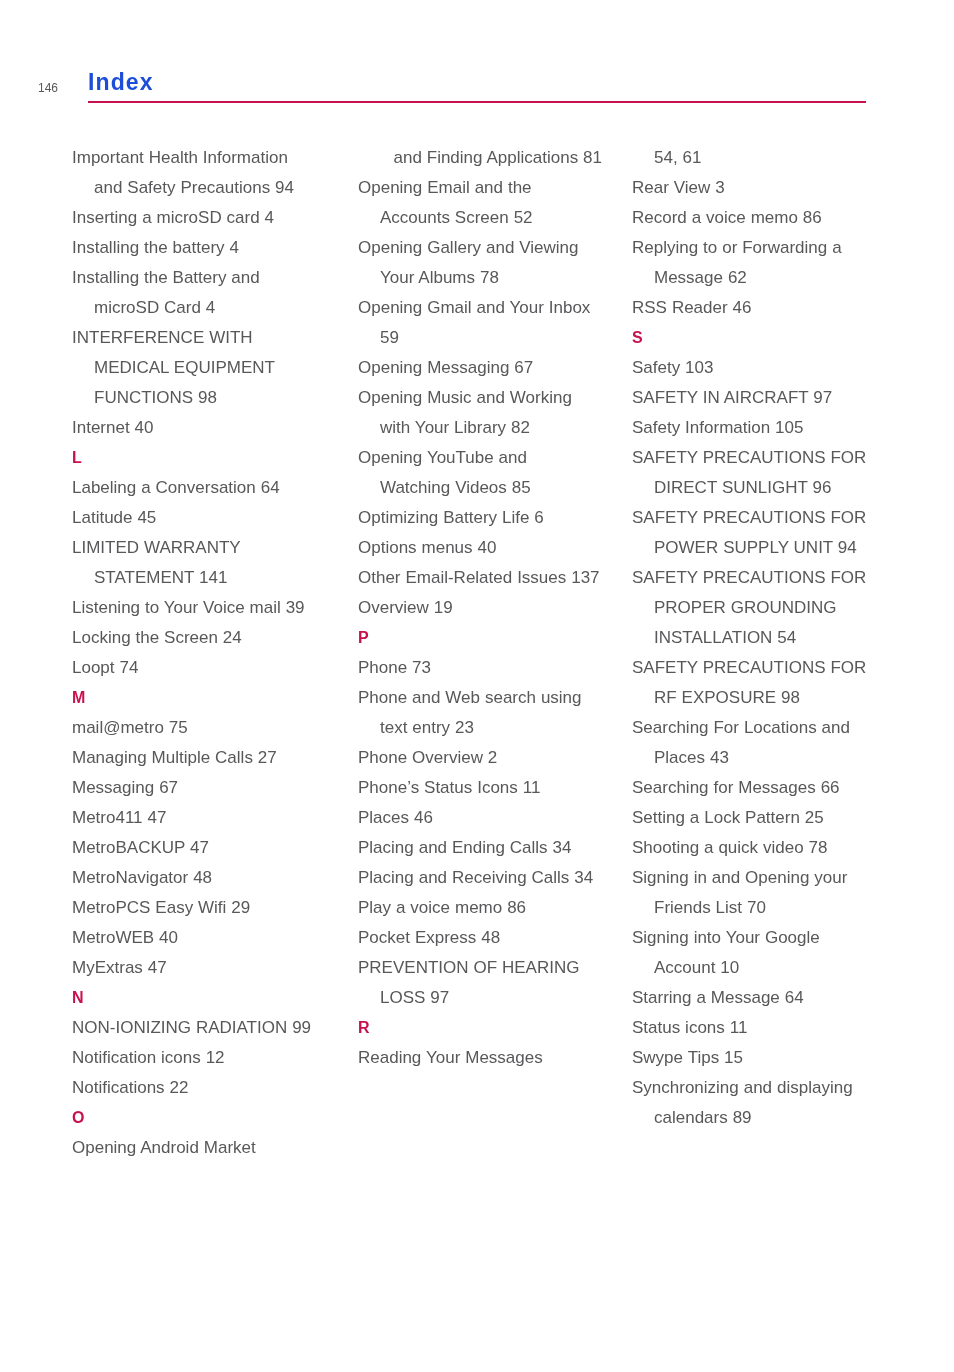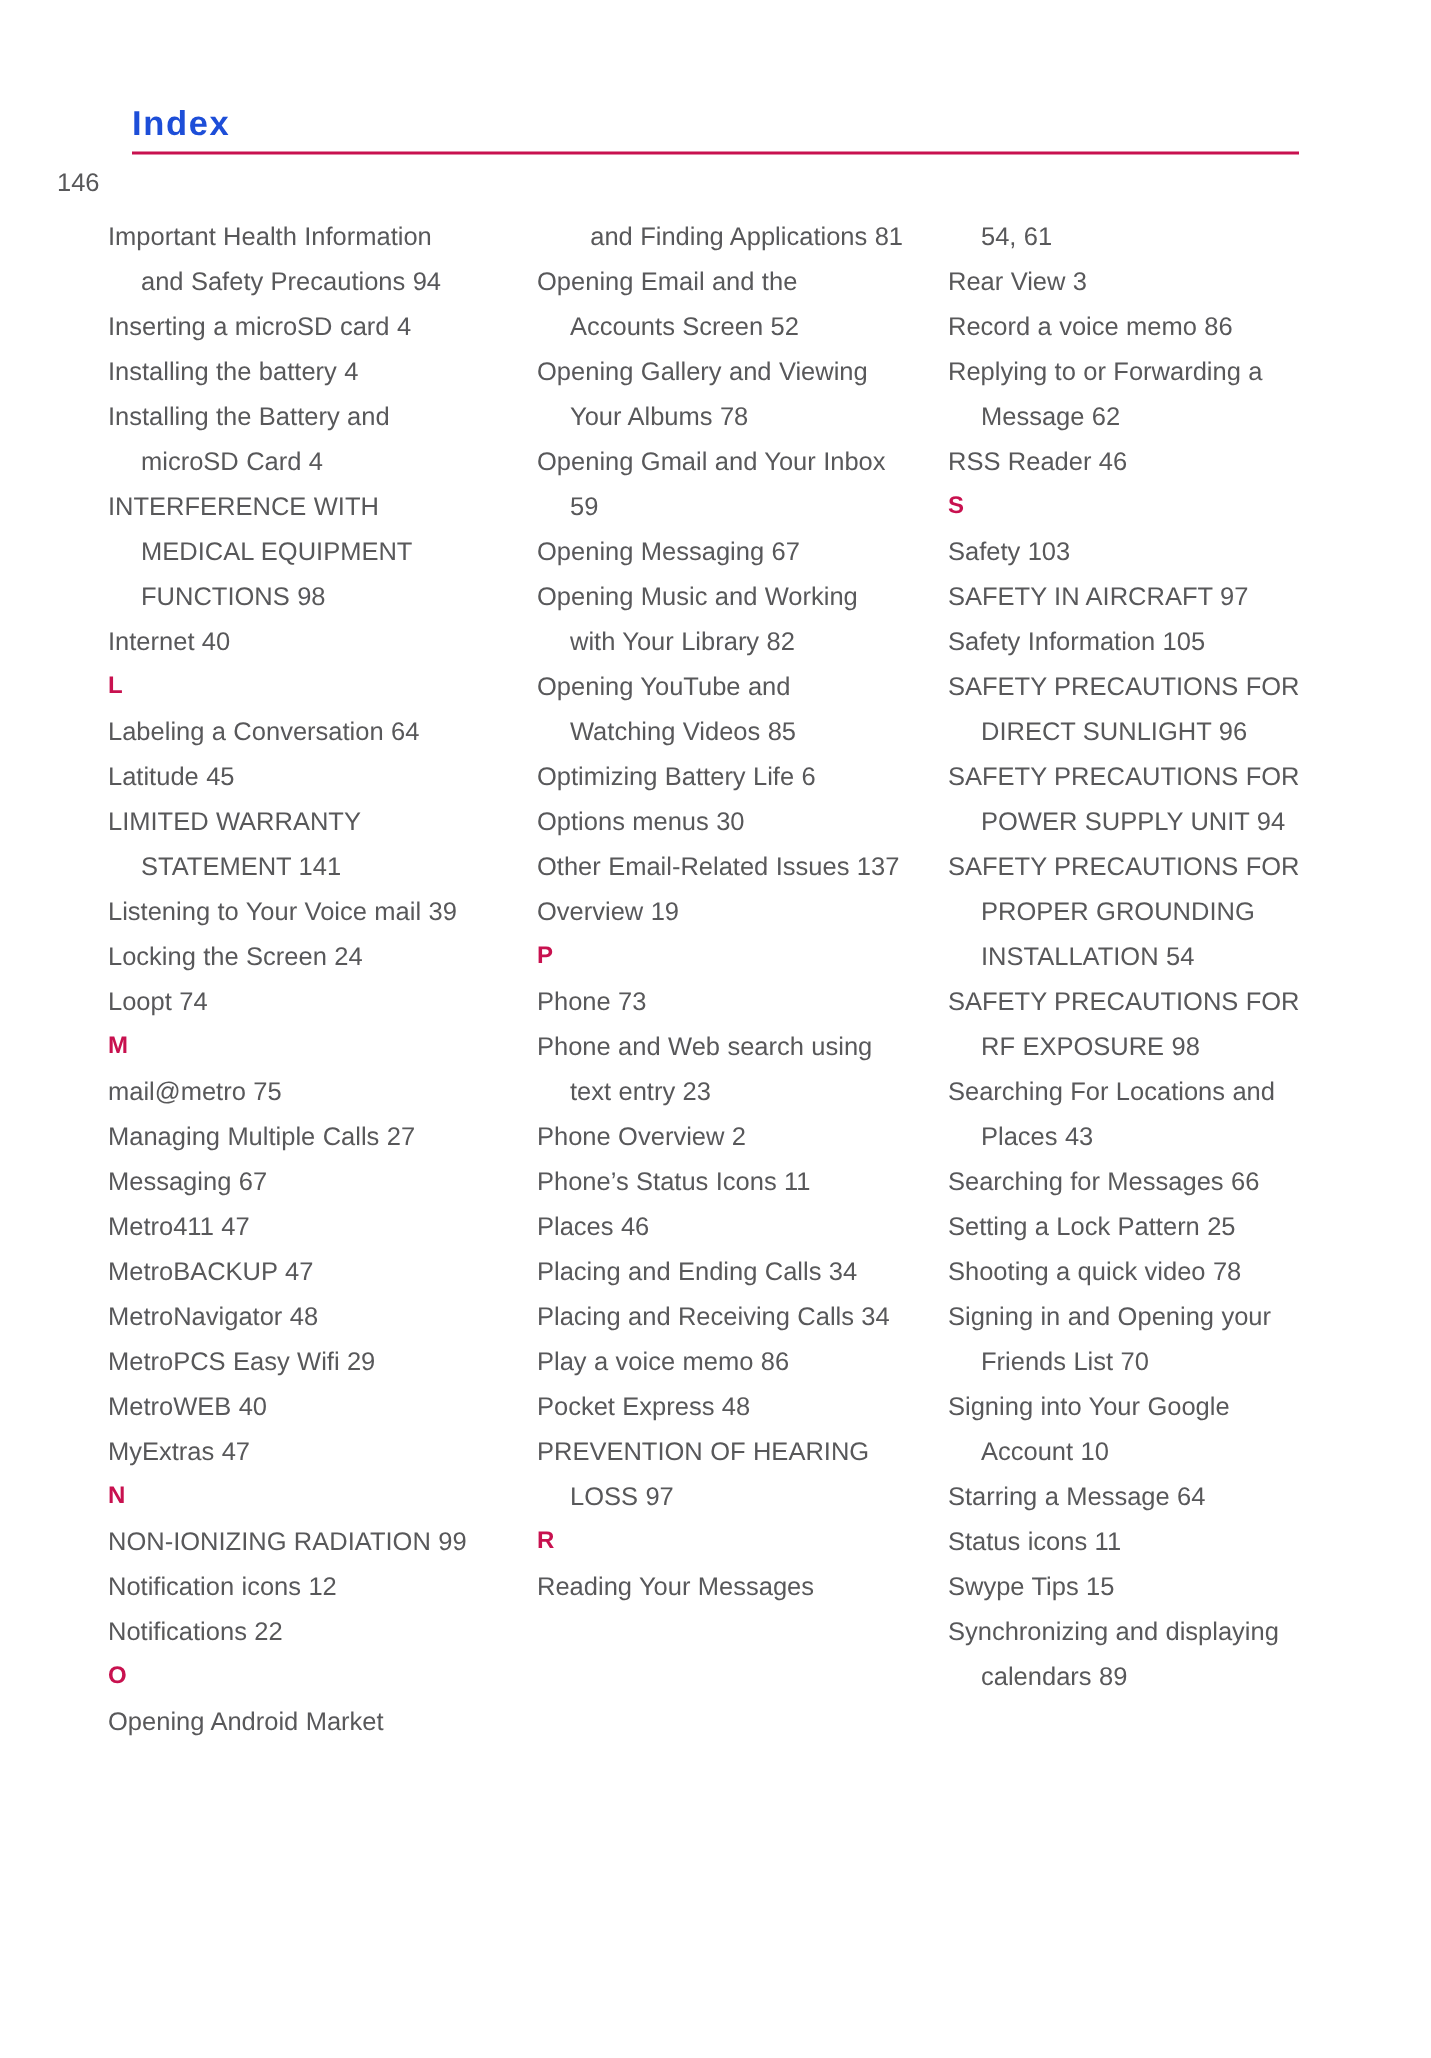--- a/index.html
+++ b/index.html
@@ -26,24 +26,23 @@
     position: absolute;
     left: 0;
     top: 68px;
     width: 954px;
     height: 40px;
   }
   .page-number {
     position: absolute;
     left: 38px;
     top: 14px;
-    font-size: 17px;
+    font-size: 12px;
     color: #58585a;
     line-height: 1;
-    margin-top: 31px;
   }
   .page-title {
     position: absolute;
     left: 88px;
     top: 0px;
     font-size: 23px;
     font-weight: bold;
     letter-spacing: 1.1px;
     color: #1d4ed8;
     line-height: 1.25;
@@ -138,21 +137,21 @@
       </div>
     <div class="column col-2">
         <p class="entry" style="padding-left: 22px; text-indent: 0px; text-align: right;">and Finding Applications 81</p>
         <p class="entry">Opening Email and the Accounts Screen 52</p>
         <p class="entry">Opening Gallery and Viewing Your Albums 78</p>
         <p class="entry">Opening Gmail and Your Inbox 59</p>
         <p class="entry">Opening Messaging 67</p>
         <p class="entry">Opening Music and Working with Your Library 82</p>
         <p class="entry">Opening YouTube and Watching Videos 85</p>
         <p class="entry">Optimizing Battery Life 6</p>
-        <p class="entry">Options menus 30</p>
+        <p class="entry">Options menus 40</p>
         <p class="entry">Other Email-Related Issues 137</p>
         <p class="entry">Overview 19</p>
         <p class="section-letter">P</p>
         <p class="entry">Phone 73</p>
         <p class="entry">Phone and Web search using text entry 23</p>
         <p class="entry">Phone Overview 2</p>
         <p class="entry">Phone’s Status Icons 11</p>
         <p class="entry">Places 46</p>
         <p class="entry">Placing and Ending Calls 34</p>
         <p class="entry">Placing and Receiving Calls 34</p>

